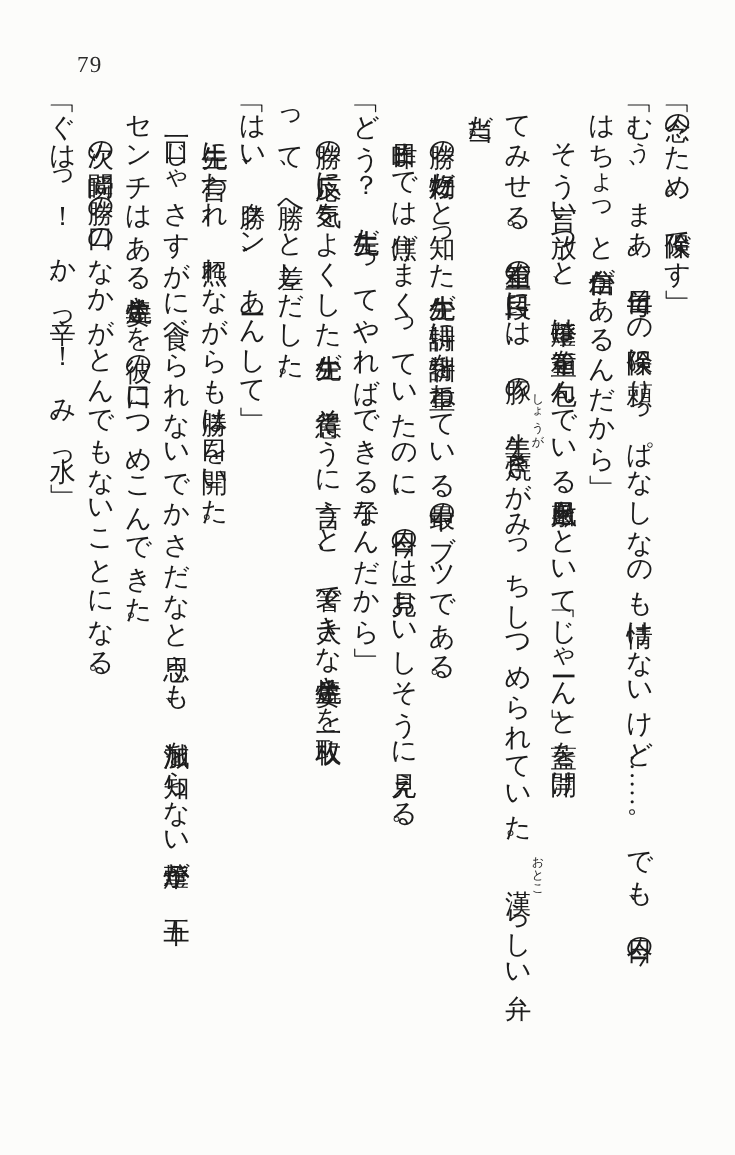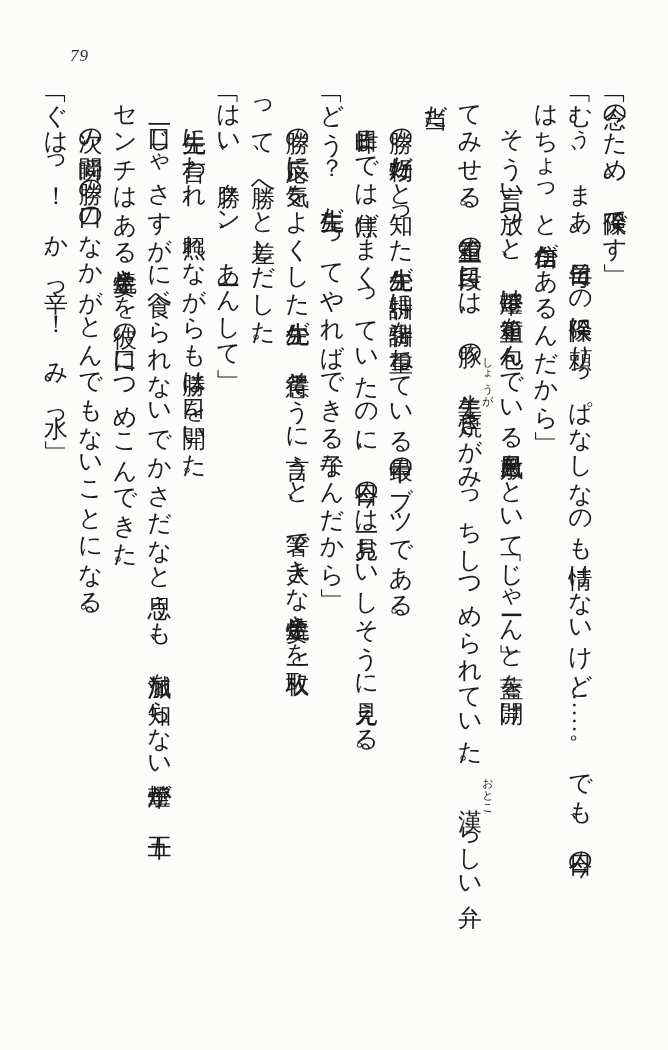--- a/index.html
+++ b/index.html
@@ -11,24 +11,23 @@
     width: 668px;
     height: 1050px;
     background: #fcfcfa;
     overflow: hidden;
     font-family: "Liberation Serif", "DejaVu Serif", serif;
   }
   .page-number {
     position: absolute;
     top: 46px;
     left: 70px;
-    font-size: 17px;
+    font-size: 21px;
     color: #2b2b2b;
     letter-spacing: 1px;
-    font-style: italic;
   }
   .text-block {
     position: absolute;
     top: 88px;
     right: 36px;
     height: 924px;
     writing-mode: vertical-rl;
     text-orientation: mixed;
     font-size: 24px;
     color: #1c1c1c;

